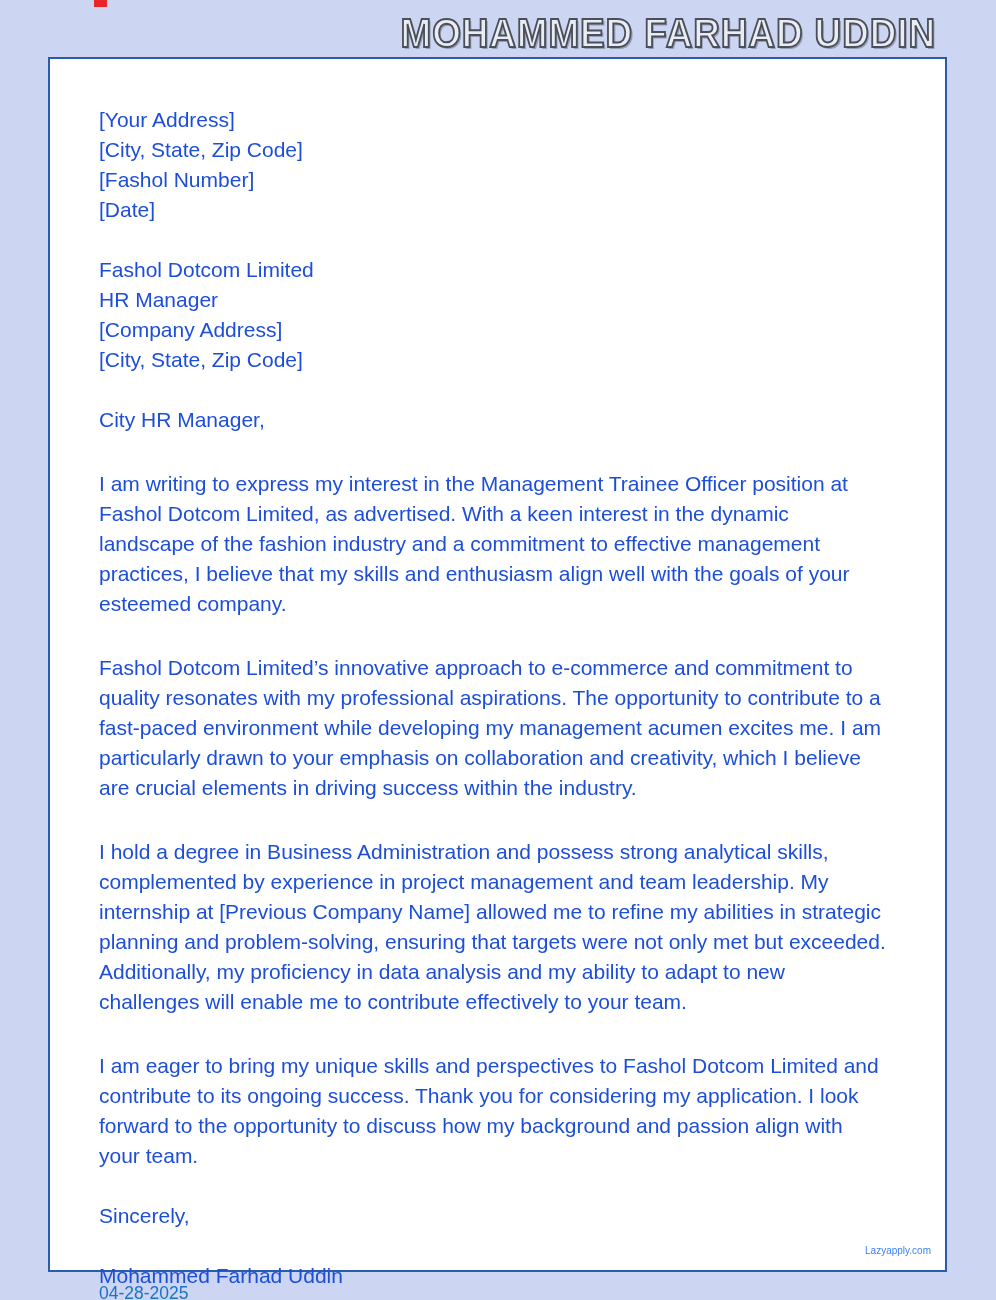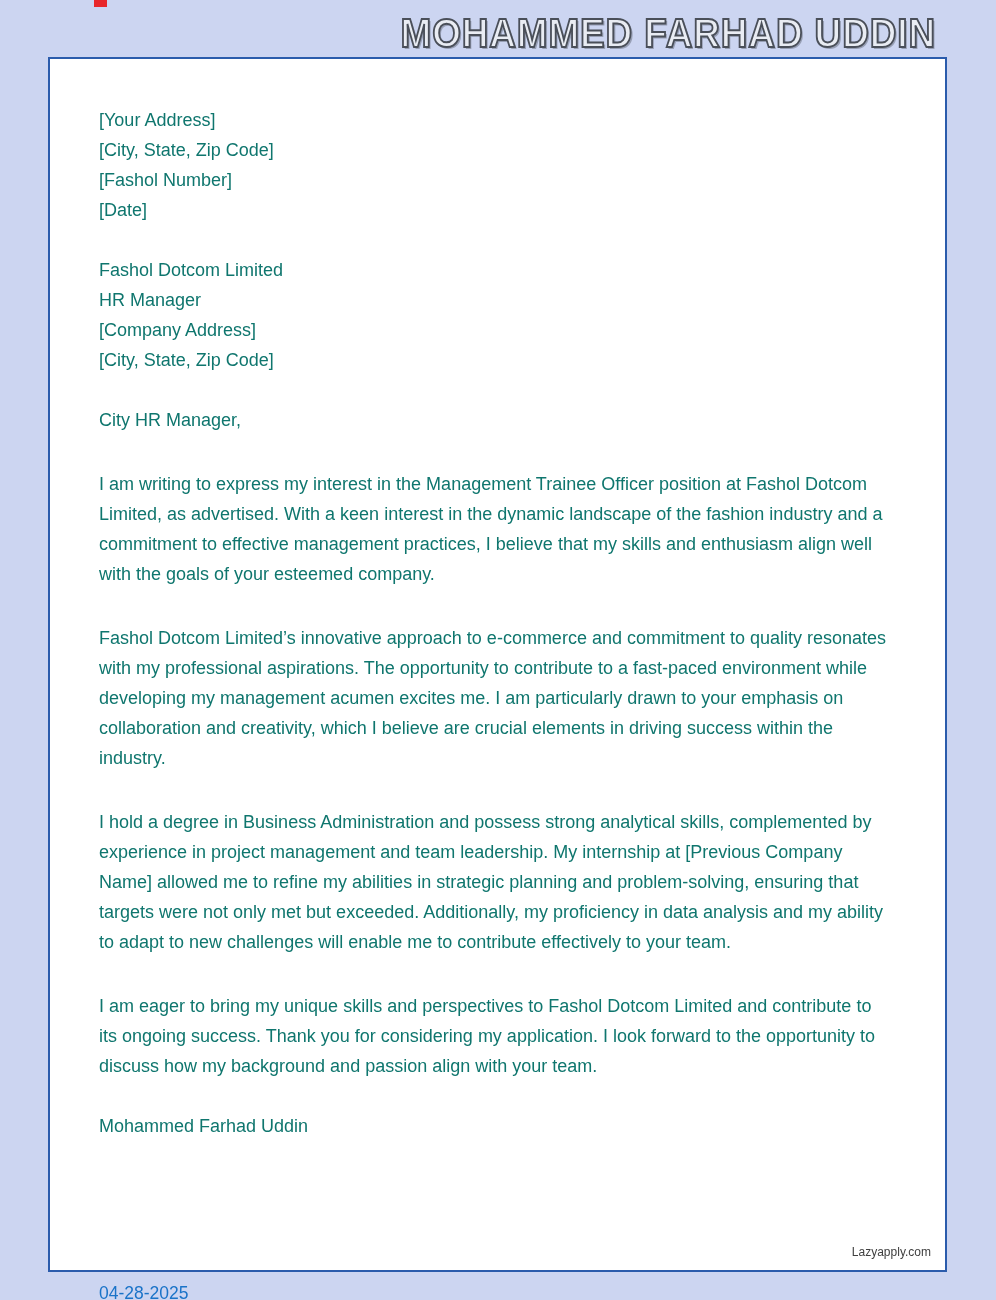--- a/index.html
+++ b/index.html
@@ -36,34 +36,34 @@
     position: absolute;
     left: 48px; top: 57px;
     width: 899px; height: 1215px;
     background: #ffffff;
     border: 2px solid #2b5cac;
     padding: 46px 58px 0 49px;
     color: #3e3e3e;
   }
 
   .line, .para, .salutation, .closing, .signature {
-    font-size: 18px;
+    font-size: 21px;
     line-height: 30px;
-    color: #0f766e;
+    color: #1d4ed8;
   }
 
   .block { margin-top: 30px; }
   .block.first { margin-top: 0; }
   .para { margin-top: 34px; }
 
   .brand {
     position: absolute;
     right: 14px; top: 1186px;
-    font-size: 12px;
-    color: #404040;
+    font-size: 10px;
+    color: #3b82f6;
   }
 
   .date-link {
     position: absolute;
     left: 99px; top: 1280px;
     font-size: 17.5px;
     line-height: 26px;
     color: #1a73c8;
     text-decoration: underline;
     cursor: pointer;
@@ -92,19 +92,20 @@
     <div class="line">[City, State, Zip Code]</div>
   </div>
 
   <p class="salutation block">City HR Manager,</p>
 
   <p class="para">I am writing to express my interest in the Management Trainee Officer position at Fashol Dotcom Limited, as advertised. With a keen interest in the dynamic landscape of the fashion industry and a commitment to effective management practices, I believe that my skills and enthusiasm align well with the goals of your esteemed company.</p>
   <p class="para">Fashol Dotcom Limited’s innovative approach to e-commerce and commitment to quality resonates with my professional aspirations. The opportunity to contribute to a fast-paced environment while developing my management acumen excites me. I am particularly drawn to your emphasis on collaboration and creativity, which I believe are crucial elements in driving success within the industry.</p>
   <p class="para">I hold a degree in Business Administration and possess strong analytical skills, complemented by experience in project management and team leadership. My internship at [Previous Company Name] allowed me to refine my abilities in strategic planning and problem-solving, ensuring that targets were not only met but exceeded. Additionally, my proficiency in data analysis and my ability to adapt to new challenges will enable me to contribute effectively to your team.</p>
   <p class="para">I am eager to bring my unique skills and perspectives to Fashol Dotcom Limited and contribute to its ongoing success. Thank you for considering my application. I look forward to the opportunity to discuss how my background and passion align with your team.</p>
 
+  <p class="closing block">Sincerely,</p>
 
   <p class="signature block">Mohammed Farhad Uddin</p>
 
   <div class="brand">Lazyapply.com</div>
 </div>
 
 <a class="date-link">04-28-2025</a>
 
 </body></html>

